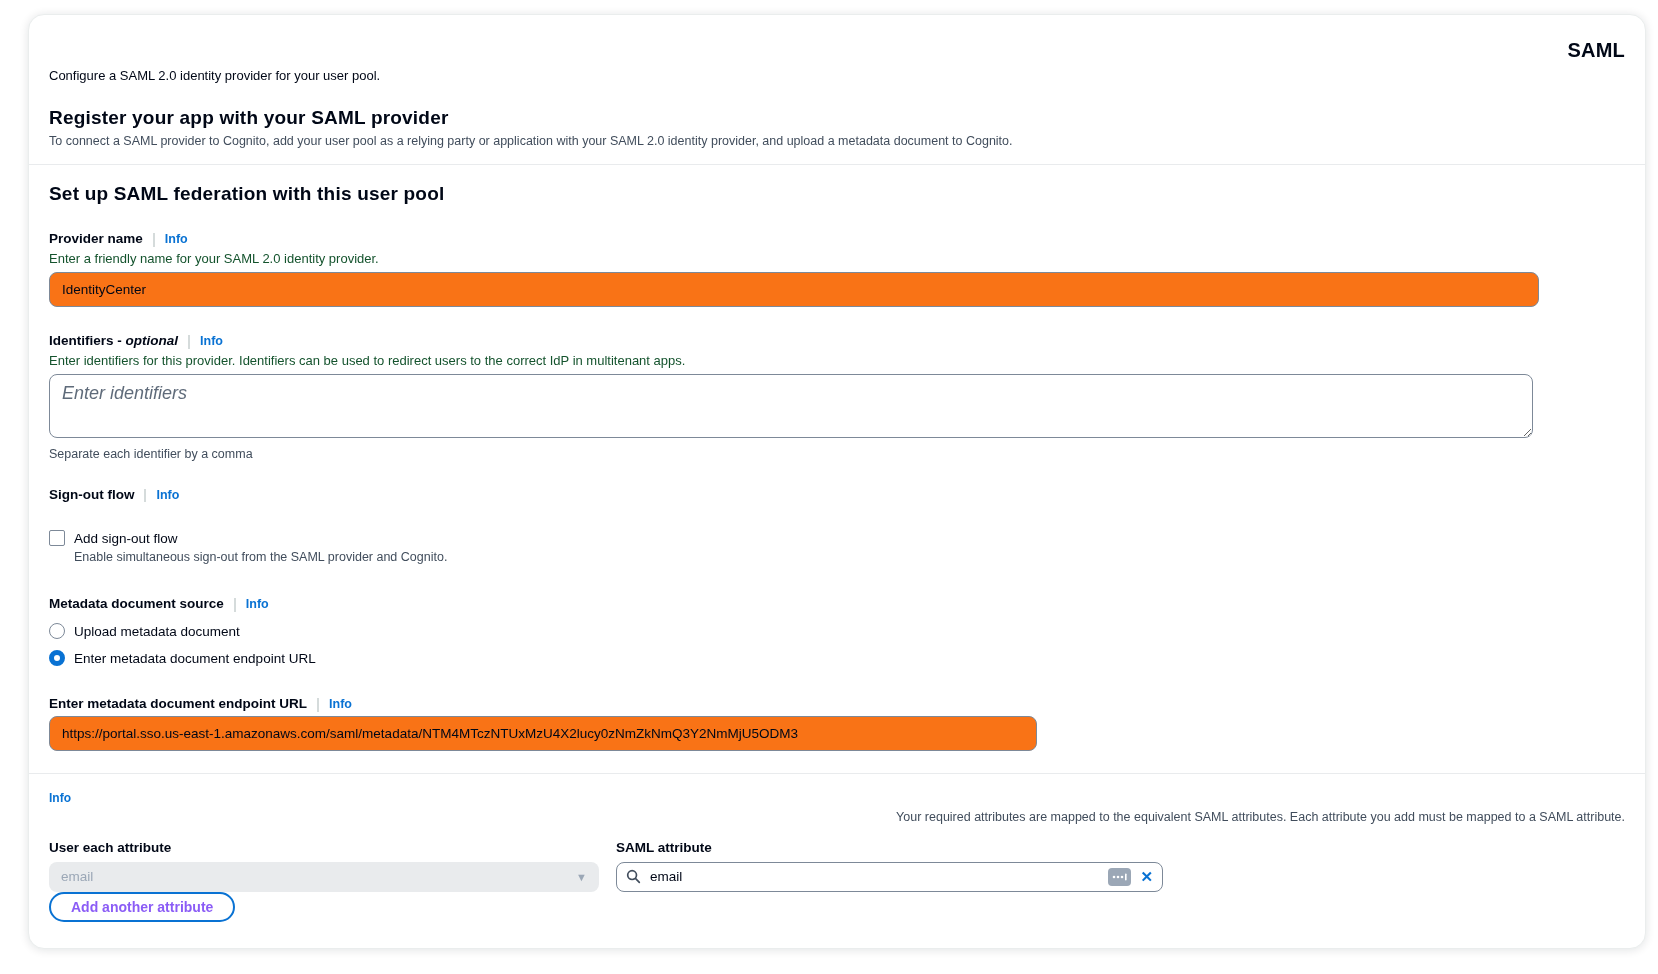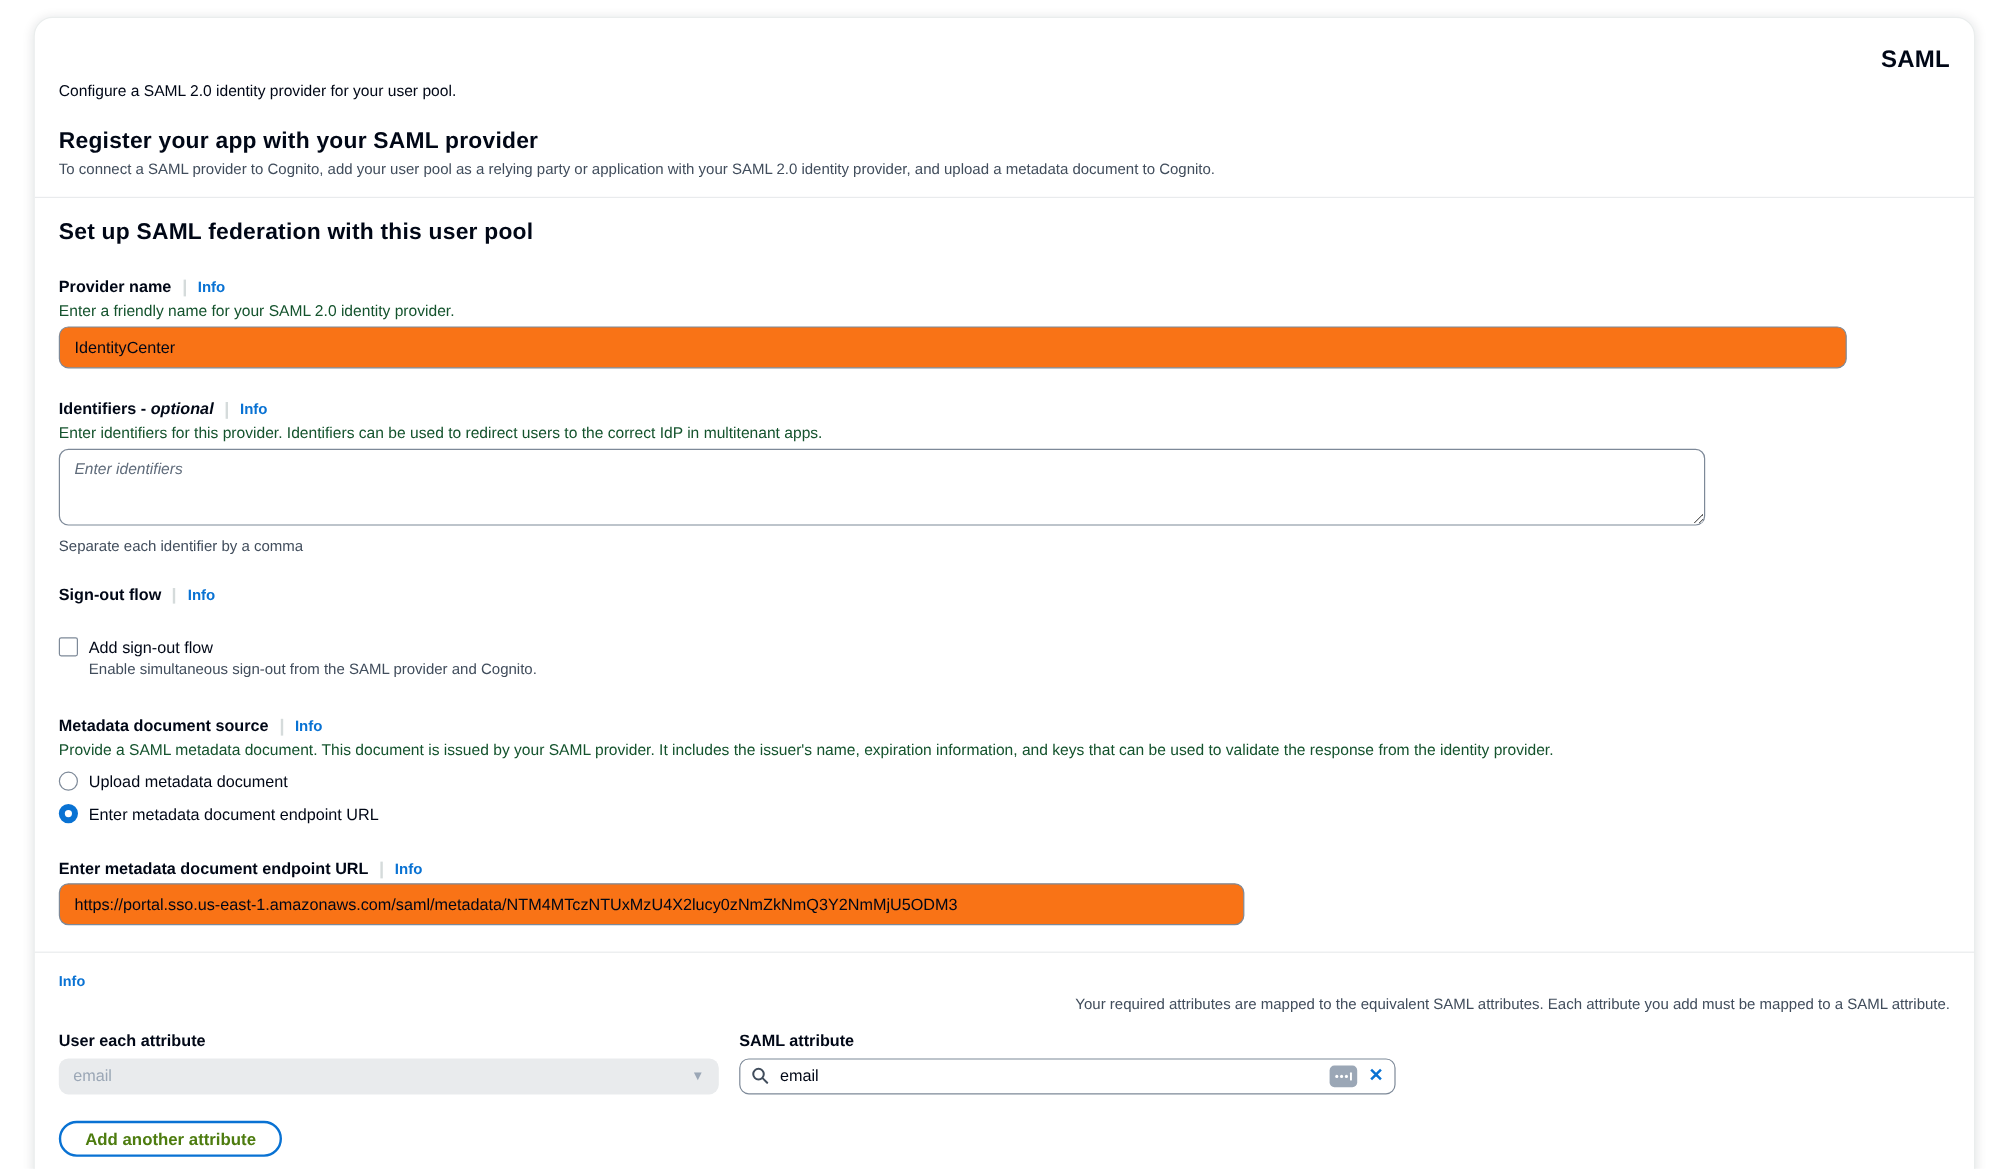--- a/index.html
+++ b/index.html
@@ -53,23 +53,23 @@
     display: block;
     width: 1490px; height: 35px;
     border: 1.5px solid #7d8998; border-radius: 8px;
     padding: 0 12px; font-size: 13.5px; color: #000716;
     font-family: "Liberation Sans", sans-serif;
     background: #f97316; outline: none;
   }
   .text-input.url { width: 988px; }
 
   textarea.identifiers {
-    width: 1372px; height: 64px;
+    width: 1484px; height: 64px;
     border: 1.5px solid #7d8998; border-radius: 8px;
-    padding: 8px 12px; font-size: 13px; color: #14532d;
+    padding: 8px 12px; font-size: 18px; color: #14532d;
     font-family: "Liberation Sans", sans-serif;
     resize: vertical; outline: none;
   }
   textarea.identifiers::placeholder { color: #5f6b7a; font-style: italic; }
 
   .checkbox-row { display: flex; align-items: center; margin-top: 28px; }
   .checkbox-box {
     width: 16px; height: 16px; border: 1.5px solid #7d8998;
     border-radius: 2px; background: #fff; cursor: pointer; flex: none;
   }
@@ -112,23 +112,22 @@
     width: 23px; height: 18px; background: #9ba7b6; border-radius: 4px;
     display: flex; align-items: center; justify-content: center;
     margin-right: 9px; flex: none;
   }
   .clear-x {
     color: #0972d3; font-weight: 700; font-size: 15px;
     cursor: pointer; line-height: 1; flex: none;
   }
 
   .secondary-btn {
-    margin-top: 22px;
     background: #fff; border: 2px solid #0972d3; border-radius: 20px;
-    color: #4d7c0f; font-weight: 700; font-size: 14px;
+    color: #8b5cf6; font-weight: 700; font-size: 14px;
     padding: 5px 20px; cursor: pointer;
     font-family: "Liberation Sans", sans-serif;
   }
 
   .map-heading-row { display: flex; align-items: baseline; gap: 10px; }
   .map-heading-row .info-link { border-left: none; margin-left: 0; padding-left: 0; font-size: 12px; }
   .search-icon svg { display: block; }
 </style>
 </head>
 <body>
@@ -181,21 +180,20 @@
     </div>
     <p class="checkbox-desc">Enable simultaneous sign-out from the SAML provider and Cognito.</p>
   </div>
 
   
   <div class="field-group" style="margin-top:32px;">
     <div class="label-row">
       <span class="field-label">Metadata document source</span>
       <a class="info-link">Info</a>
     </div>
-    <p class="field-desc">Provide a SAML metadata document. This document is issued by your SAML provider. It includes the issuer's name, expiration information, and keys that can be used to validate the response from the identity provider.</p>
     <div class="radio-row">
       <span class="radio-dot"></span>
       <span class="radio-label">Upload metadata document</span>
     </div>
     <div class="radio-row">
       <span class="radio-dot checked"></span>
       <span class="radio-label">Enter metadata document endpoint URL</span>
     </div>
   </div>
 

